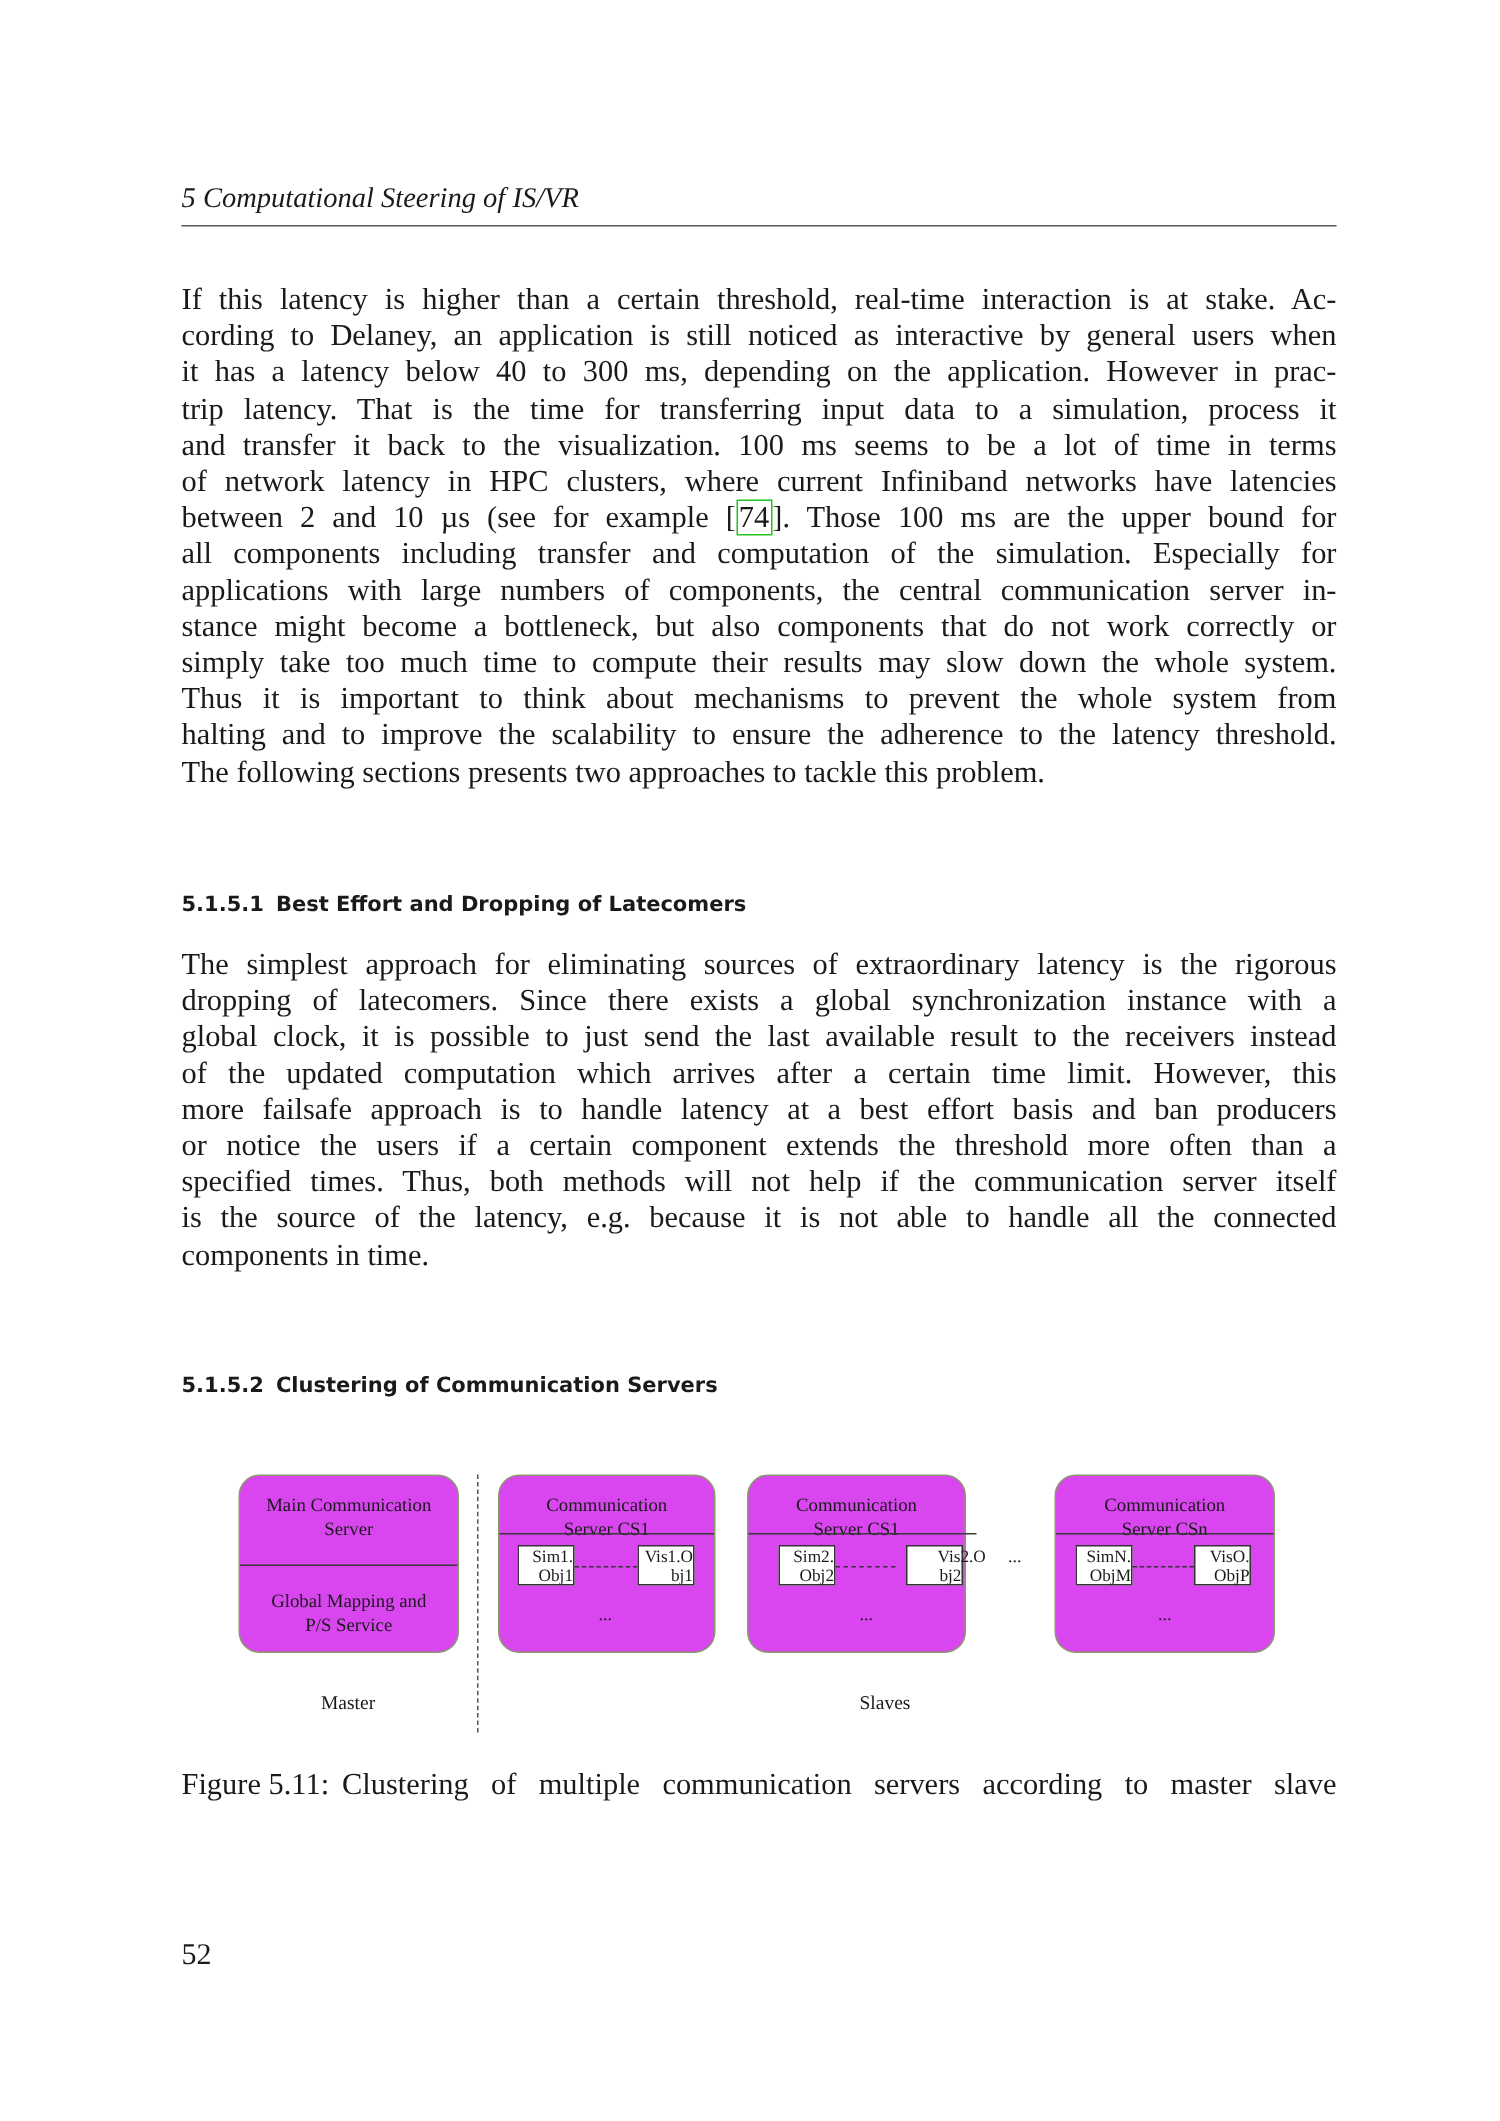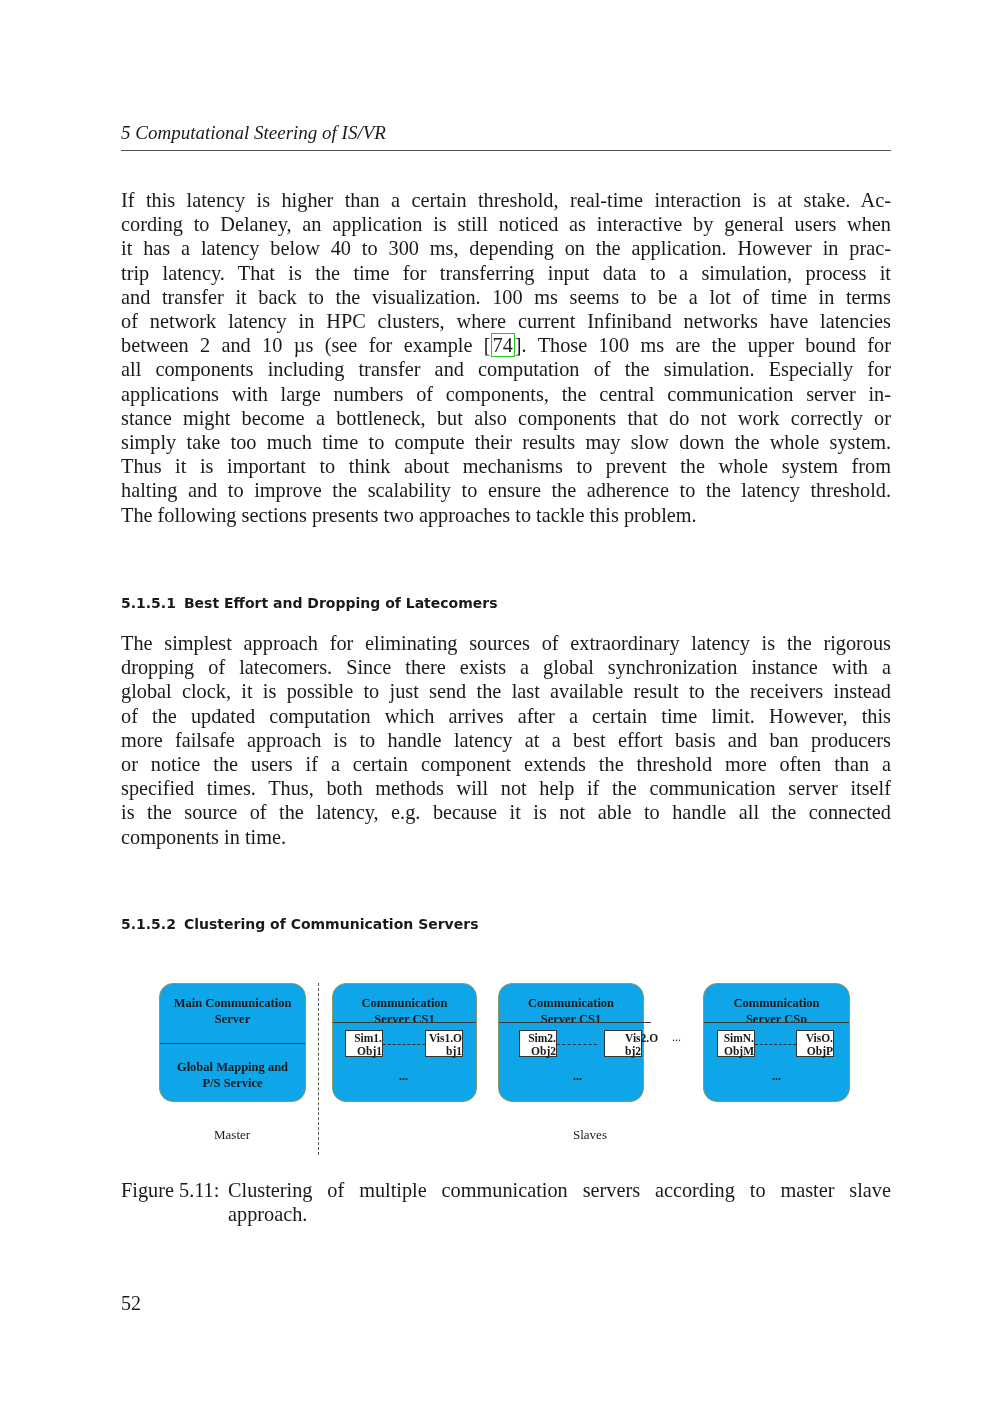--- a/index.html
+++ b/index.html
@@ -11,22 +11,22 @@
          border-top: 1px solid #555; }
   .para { position: absolute; left: 121px; width: 770px; font-size: 20.3px;
          line-height: 24.2px; text-align: justify; margin: 0; }
   .para .ln { display: block; text-align: justify; text-align-last: justify; white-space: nowrap; }
   .para .ln.last { text-align-last: left; }
   .cite { border: 1px solid #22c322; padding: 0 1px; }
   .sec-head { position: absolute; left: 121px; font-family: "DejaVu Sans", sans-serif;
          font-weight: bold; font-size: 14px; line-height: 24px; }
   .sec-head .num { margin-right: 8px; }
   .figure { position: absolute; left: 150px; top: 975px; width: 720px; height: 185px; }
-  .box { position: absolute; background: #0ea5e9; border: 1px solid #8a9a6a; border-radius: 14px;
-         font-size: 12.5px; line-height: 16px; text-align: center; box-sizing: border-box; font-weight: bold; }
+  .box { position: absolute; background: #d946ef; border: 1px solid #8a9a6a; border-radius: 14px;
+         font-size: 12.5px; line-height: 16px; text-align: center; box-sizing: border-box; }
   .box .title { position: absolute; left: 0; right: 0; top: 11px; }
   .box .divider { position: absolute; left: 0; right: 0; top: 38px; border-top: 1px solid #3a3a3a; }
   .box .lower { position: absolute; left: 0; right: 0; top: 66px; }
   .obj { position: absolute; background: #fff; border: 1px solid #333; font-size: 11.5px;
          line-height: 13px; text-align: right; width: 38px; height: 27px; box-sizing: border-box; padding-top: 1px; }
   .dash { position: absolute; border-top: 1px dashed #333; height: 0; }
   .dots { position: absolute; font-size: 12px; }
   .vsep { position: absolute; left: 168px; top: 8px; height: 172px; border-left: 1px dashed #555; }
   .fig-label { position: absolute; font-size: 13px; }
   .caption { position: absolute; left: 121px; top: 1178px; width: 770px; font-size: 20.3px; line-height: 24.2px; }
@@ -151,17 +151,16 @@
     <div class="dots" style="left:68px; top:84px;">...</div>
   </div>
 
   <div class="fig-label" style="left:423px; top:152px;">Slaves</div>
 </div>
 
 <div class="caption">
   <span class="lbl">Figure 5.11:</span>
   <div class="txt">
     <span class="ln">Clustering of multiple communication servers according to master slave</span>
-    <span class="ln last">approach.</span>
   </div>
 </div>
 
 <div class="page-num">52</div>
 
 </body></html>

